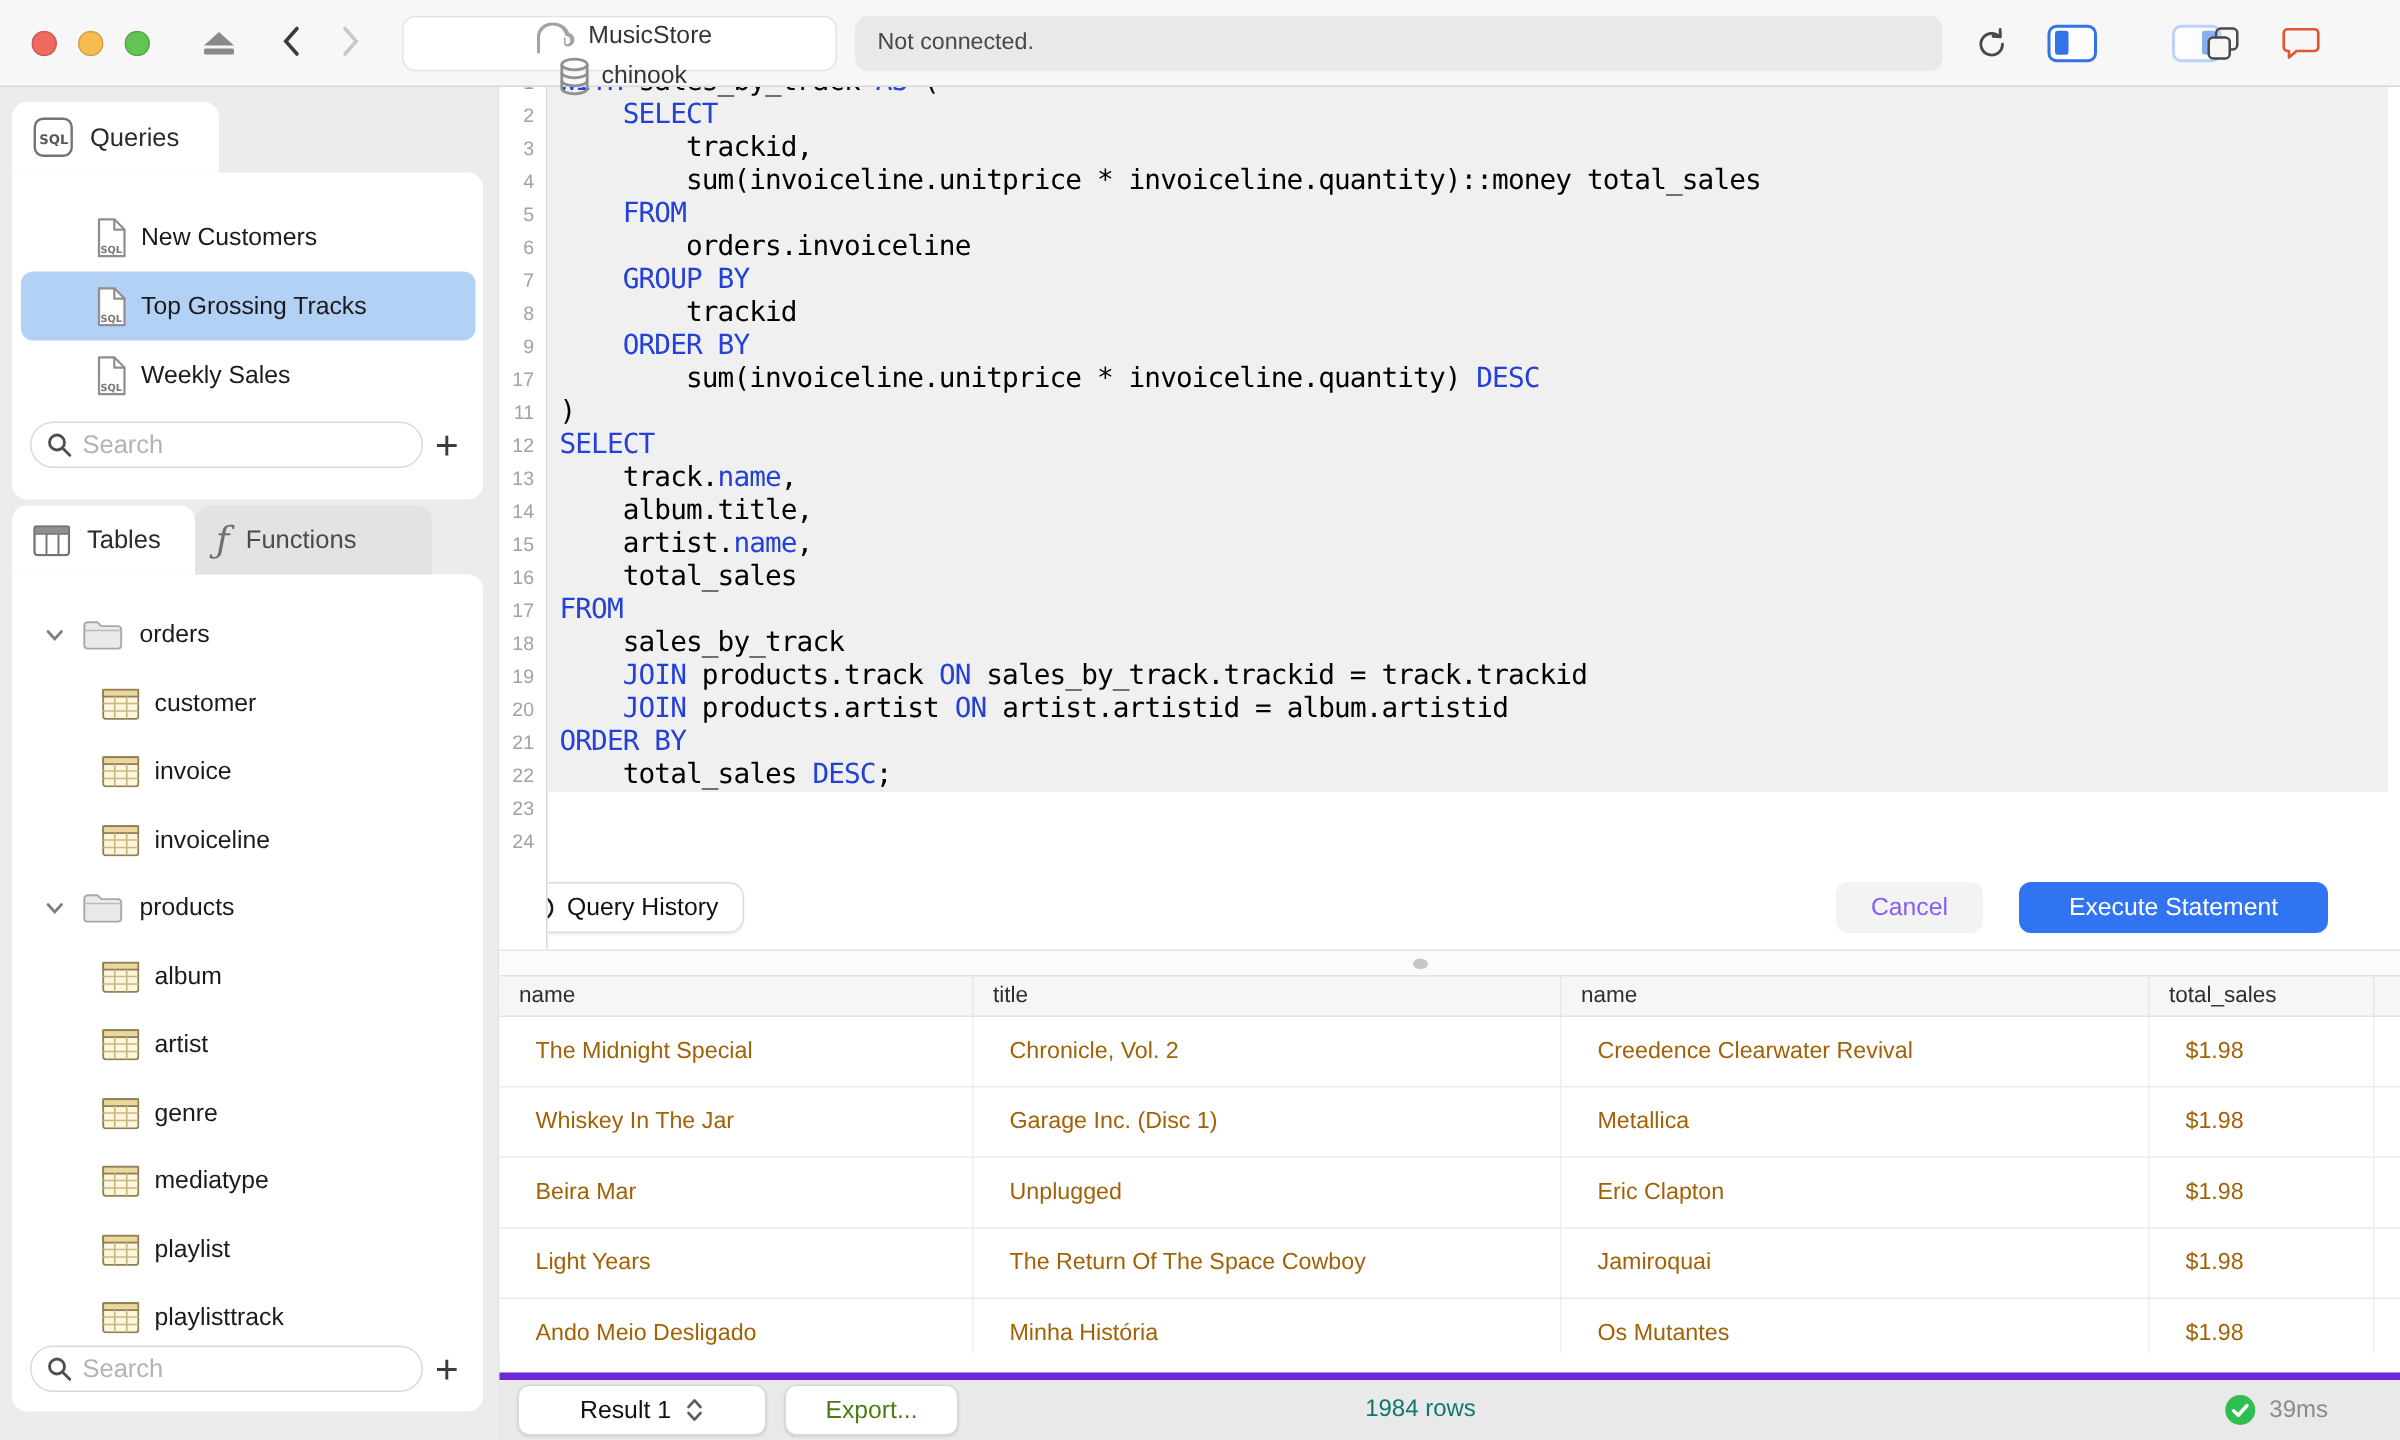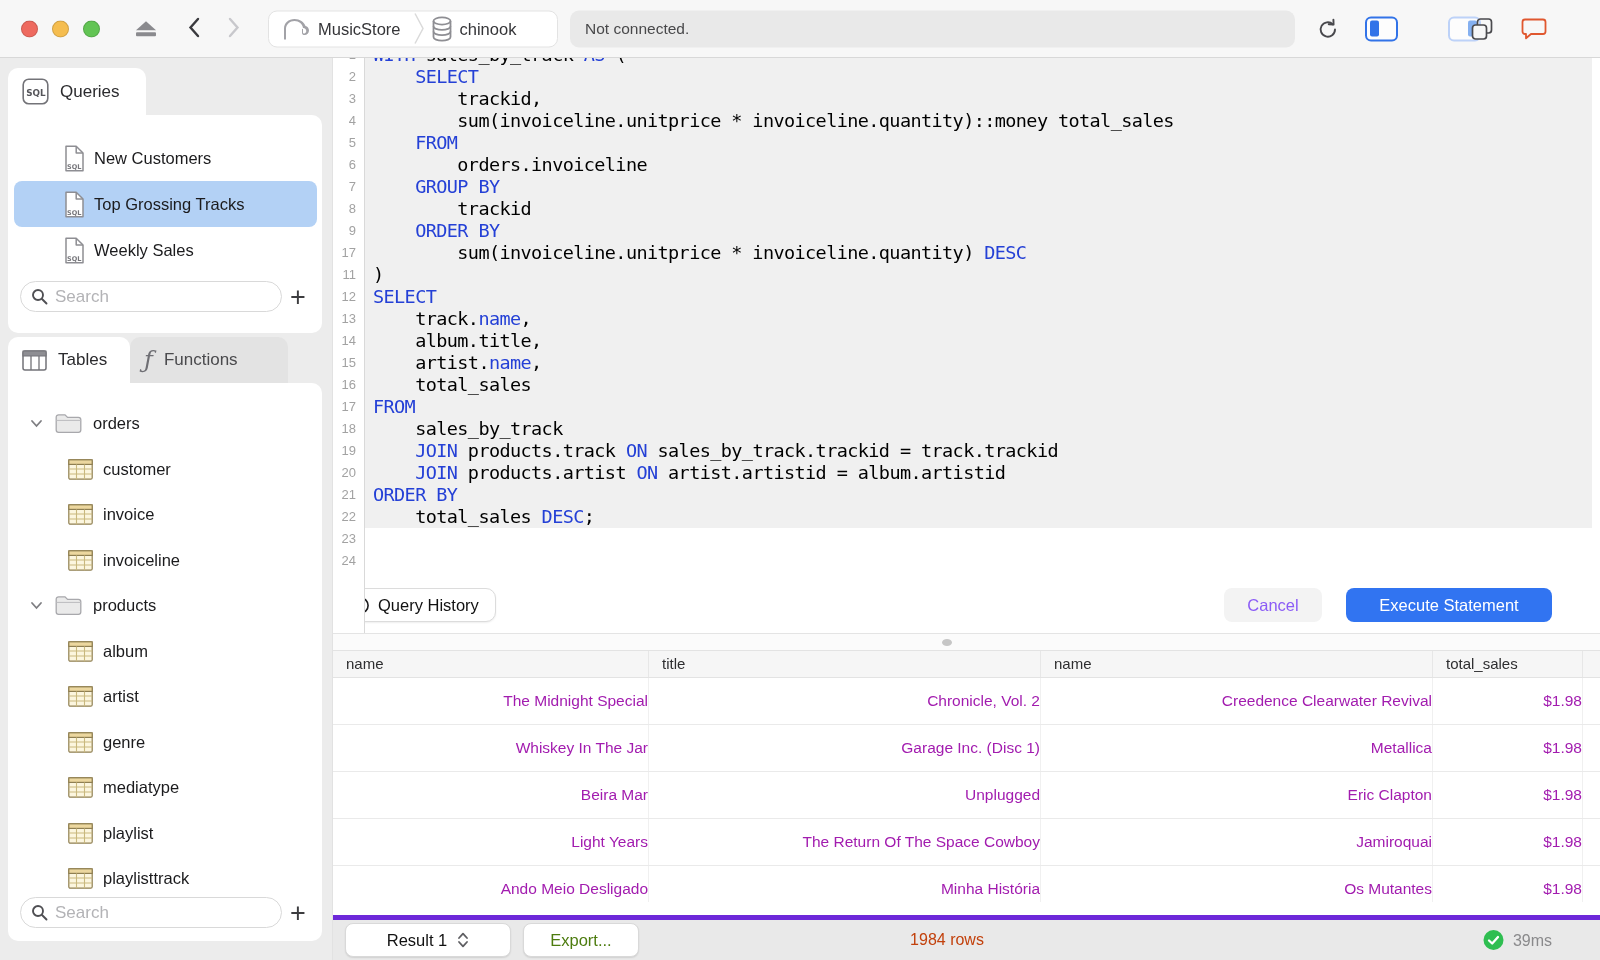--- a/index.html
+++ b/index.html
@@ -15,21 +15,21 @@
   .tl.red { left:21px; background:#EE6A5F; }
   .tl.yellow { left:52px; background:#F5BD4F; }
   .tl.green { left:83px; background:#62C454; }
   .ejectbtn { left:133px; display:flex; flex-direction:column; align-items:center; width:26px;
     background:none; border:none; cursor:default; }
   .eject-tri { width:0; height:0; border-left:10px solid transparent; border-right:10px solid transparent;
     border-bottom:9px solid #8A8A8E; }
   .eject-bar { width:20px; height:4px; background:#8A8A8E; margin-top:2.5px; border-radius:1px; }
   .navbtn { background:none; border:none; }
   .crumb { left:268px; width:290px; height:37px; background:#FFF; border:1px solid #E3E3E3;
-    border-radius:9px; display:flex; align-items:center; padding:0 8px 0 12px; }
+    border-radius:9px; display:flex; align-items:center; padding:0 8px 0 12px;flex-direction:column; }
   .crumb-seg { display:flex; align-items:center; gap:7px; }
   .crumb-label { font-size:16.5px; color:#353538; }
   .statusfield { left:570px; width:725px; height:37px; background:#E9E9E9; border-radius:9px;
     display:flex; align-items:center; padding-left:15px; font-size:15.5px; color:#48484A; }
   .iconbtn { background:none; border:none; display:flex; align-items:center; justify-content:center; }
   .panel-toggle { width:33px; height:25px; border-radius:6px; position:relative; background:#FDFDFD; }
   .panel-toggle.left { left:1365px; border:2px solid #3273E8; }
   .panel-toggle.left .bar { position:absolute; left:2.5px; top:2.5px; bottom:2.5px; width:9px; background:#3273E8; border-radius:2px; }
   .panel-toggle.right { left:1411px; border:2px solid #BDD2F8; }
   .panel-toggle.right .bar { position:absolute; right:2.5px; top:2.5px; bottom:2.5px; width:9px; background:#85B0F0; border-radius:2px; }
@@ -91,32 +91,32 @@
   .splitter .dot { position:absolute; left:614px; top:5px; width:10px; height:7px; background:#C6C6C6; border-radius:50%; transform:translateX(-50%); }
 
   .grid-cols { display:grid; grid-template-columns:316px 392px 392px 150px 1fr; }
   .thead { position:absolute; left:0; top:592px; right:0; height:28px; background:#F6F6F6;
     border-top:1px solid #E3E3E3; border-bottom:1px solid #E3E3E3; }
   .th { font-size:15px; color:#2E2E30; line-height:26px; padding-left:13px; border-right:1px solid #E7E7E7;
     white-space:nowrap; overflow:hidden; }
   .th:last-child { border-right:none; }
   .tbody { position:absolute; left:0; top:620px; right:0; height:224px; overflow:hidden; background:#FFF; }
   .tr { height:47px; border-bottom:1px solid #EAEAEA; }
-  .td { font-size:15.5px; color:#a21caf; line-height:46px; padding-left:10px; border-right:1px solid #F0F0F0;
-    white-space:nowrap; overflow:hidden;text-align:right; }
+  .td { font-size:15.5px; color:#a16207; line-height:46px; padding-left:24px; border-right:1px solid #F0F0F0;
+    white-space:nowrap; overflow:hidden; }
   .td:last-child { border-right:none; }
 
   .resultbar { position:absolute; left:0; bottom:0; right:0; height:45px; background:#E9E9E9; border-top:5px solid #6d28d9; }
   .resultbar > * { position:absolute; top:50%; transform:translateY(-50%); }
   .btn-result { left:12px; width:166px; height:34px; background:#FFF; border:1px solid #D9D9D9; border-radius:8px;
     box-shadow:0 1px 1.5px rgba(0,0,0,.10); display:flex; align-items:center; justify-content:center; gap:10px;
     font-size:16.5px; color:#111; }
   .btn-export { left:190px; width:116px; height:34px; background:#FFF; border:1px solid #D9D9D9; border-radius:8px;
     box-shadow:0 1px 1.5px rgba(0,0,0,.10); font-size:16.5px; color:#4d7c0f; }
-  .rowcount { left:614px; transform:translate(-50%,-50%); font-size:16px; color:#c2410c; }
+  .rowcount { left:614px; transform:translate(-50%,-50%); font-size:16px; color:#0f766e; }
   .exec-status { right:48px; display:flex; align-items:center; gap:9px; font-size:16px; color:#8A8A8C; }
 </style>
 </head>
 <body>
 
 <div id="app">
 
   <header class="titlebar">
     <span class="tl red"></span>
     <span class="tl yellow"></span>

